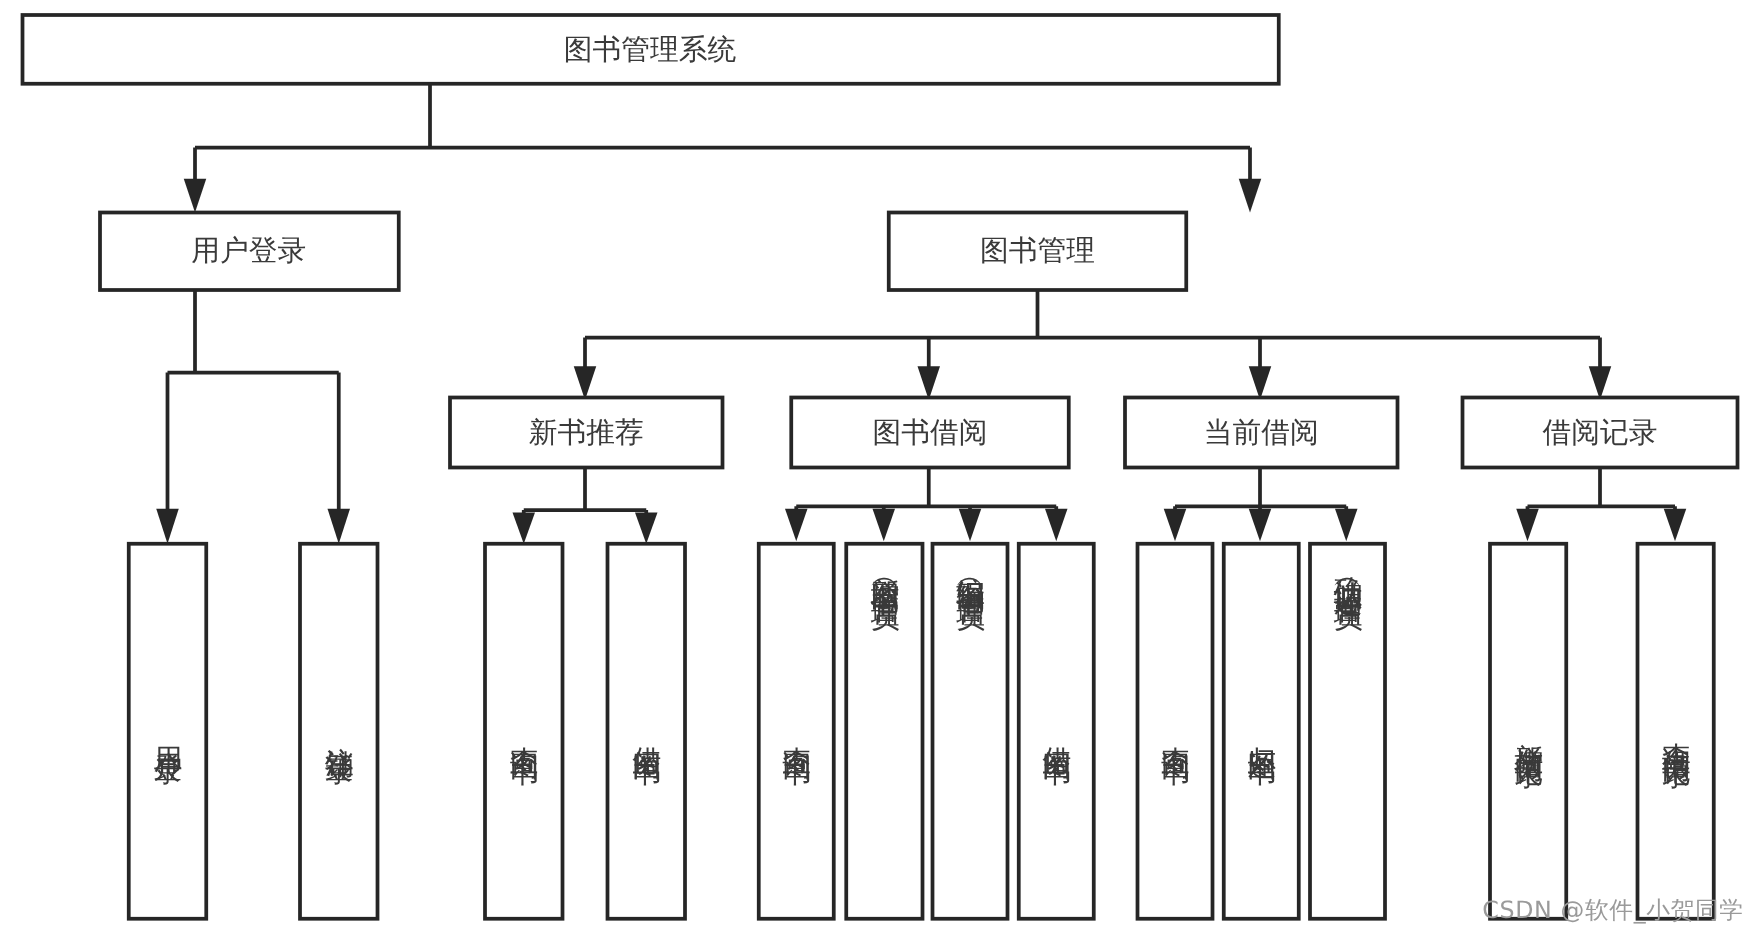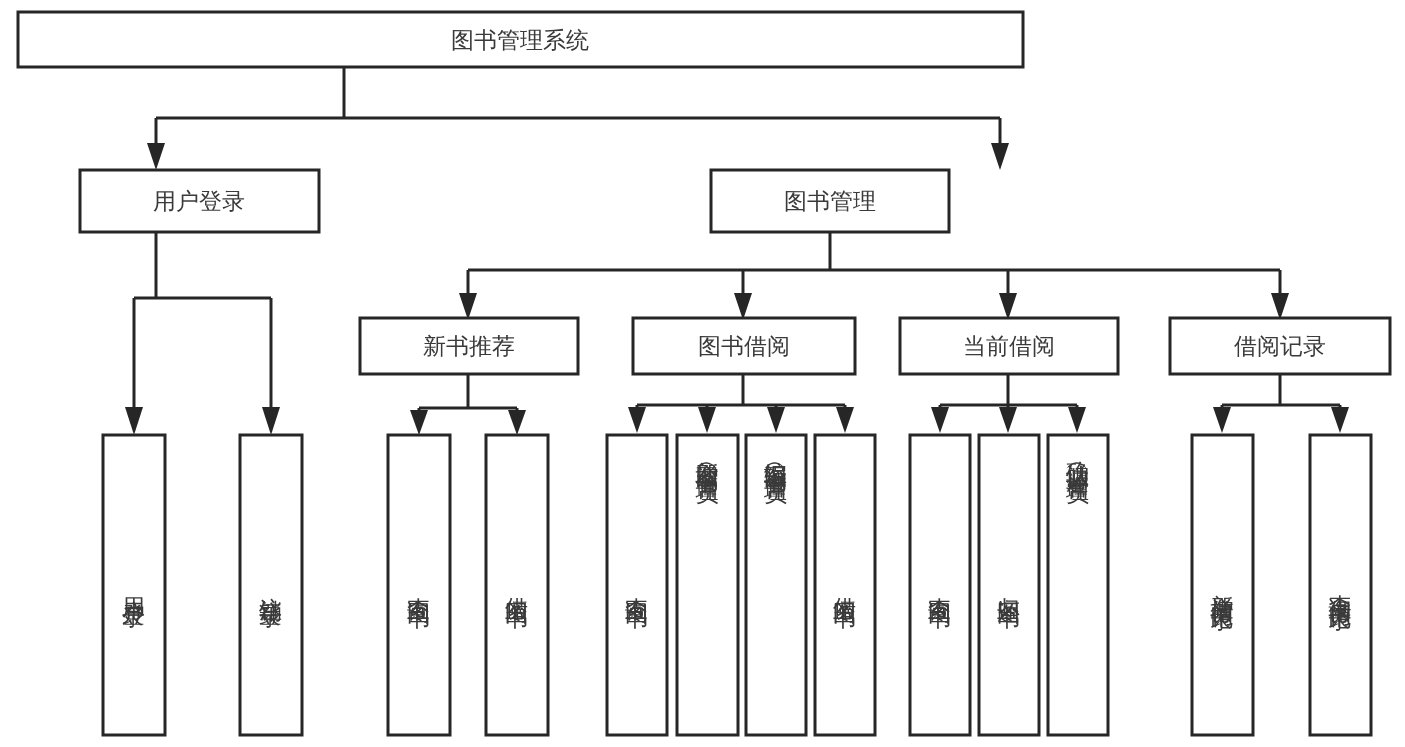--- a/index.html
+++ b/index.html
@@ -233,13 +233,14 @@
     <span class="vert-label" style="margin-top:8px;">确认归还（管理员）</span>
   </div>
 
   <div class="vert-label-wrap" style="left:1192px; top:435px; width:61px; height:300px;">
     <span class="vert-label">新增借阅记录</span>
   </div>
   <div class="vert-label-wrap" style="left:1310px; top:435px; width:61px; height:300px;">
     <span class="vert-label">查询借阅记录</span>
   </div>
 
+  <div id="watermark">CSDN @软件_小贺同学</div>
 </div>
 
 </body></html>

